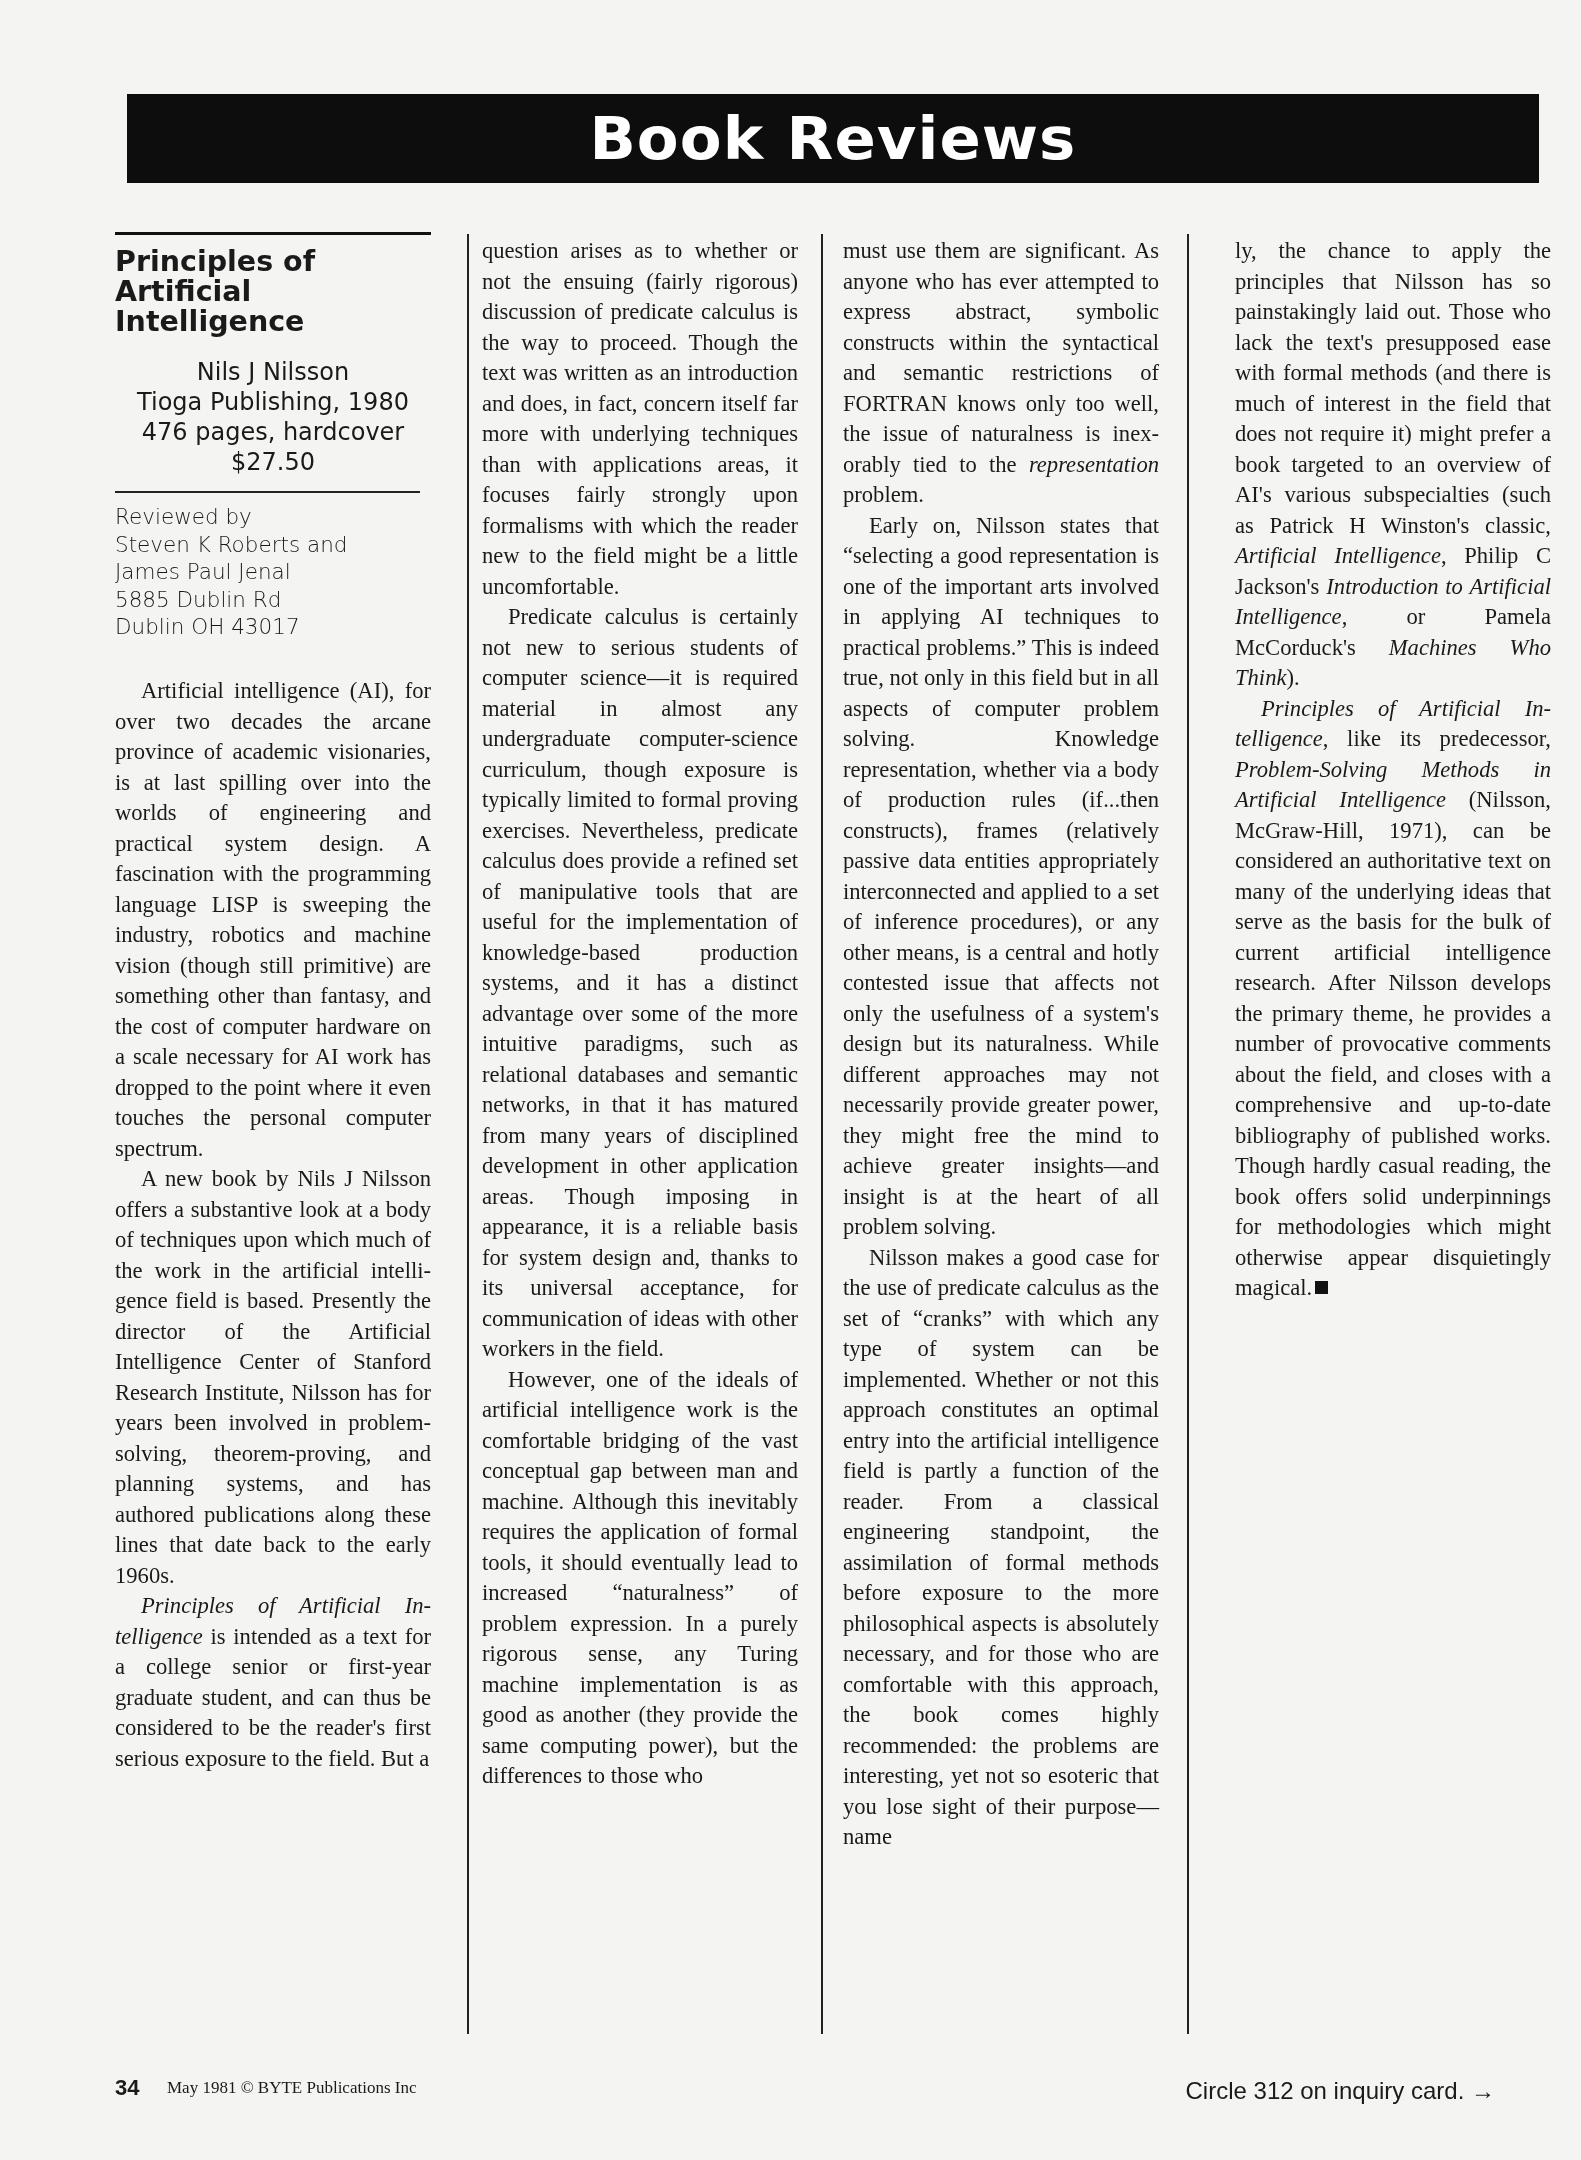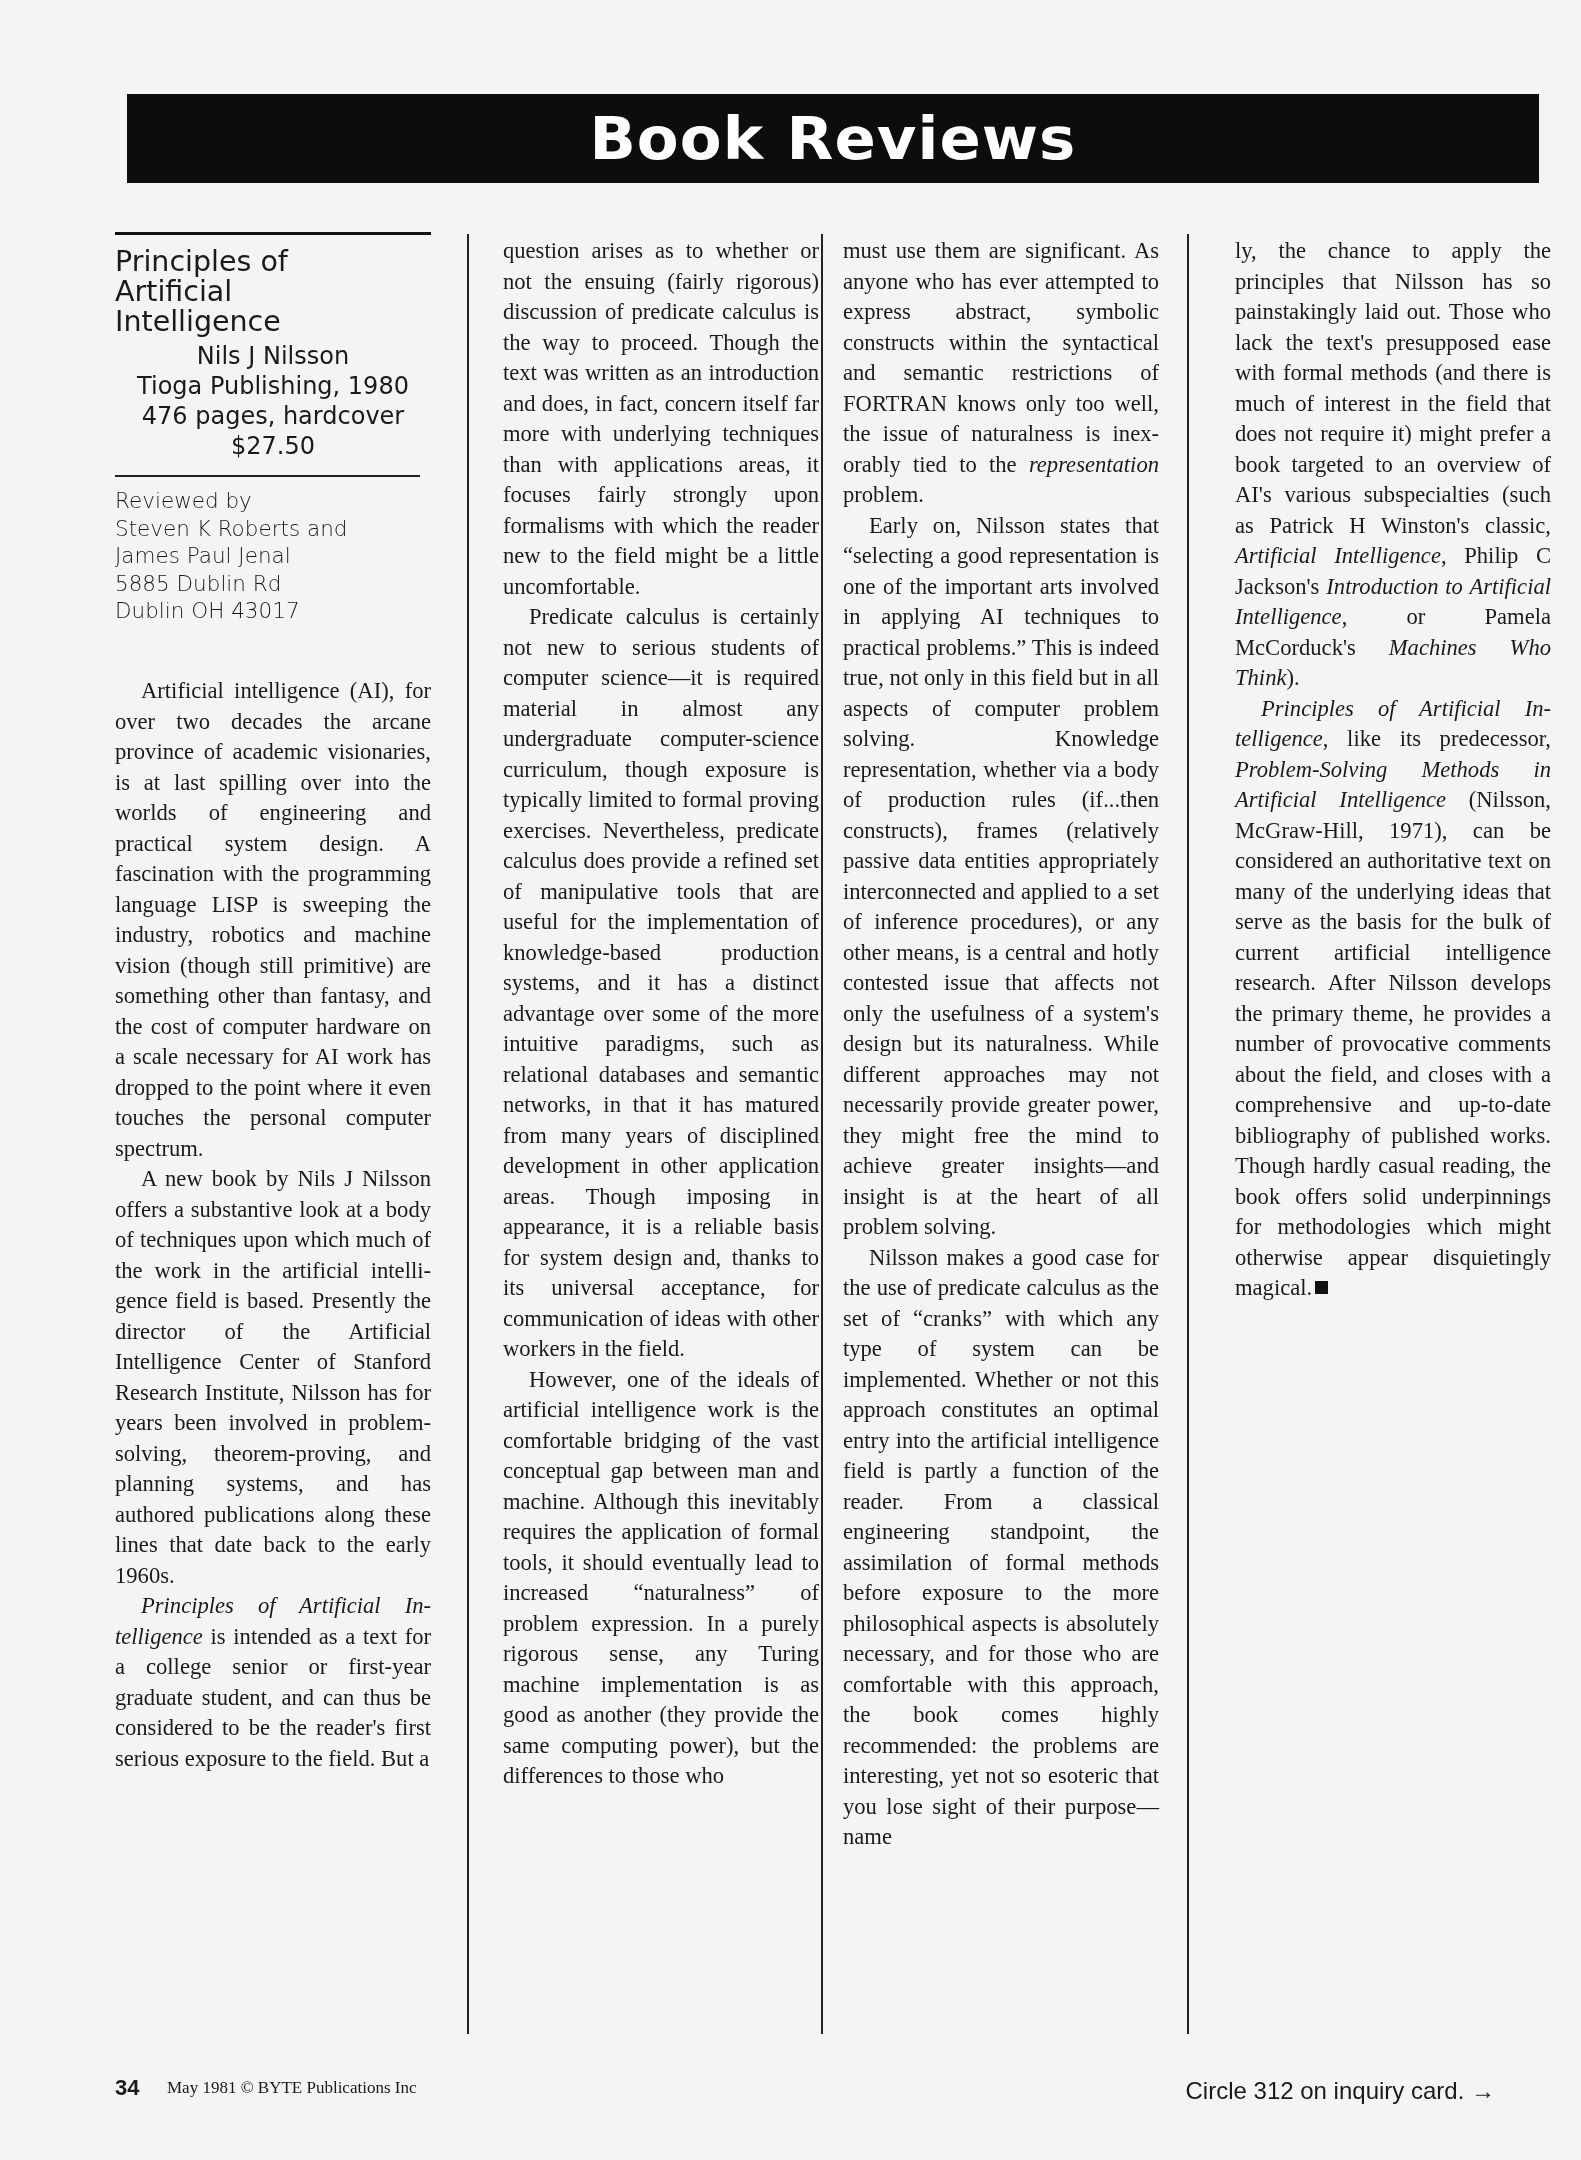--- a/index.html
+++ b/index.html
@@ -27,38 +27,38 @@
   .col {
     position: absolute; top: 232px;
     font-family: "Liberation Serif", "DejaVu Serif", serif;
     font-size: 22.6px;
     line-height: 30.5px;
     text-align: justify;
     hyphens: manual;
   }
   .col p { margin: 0; text-indent: 0; }
   .col p.indent { text-indent: 26px; }
-  #col2 { left: 503px; width: 316px; top: 236px; }
+  #col2 { left: 482px; width: 316px; top: 236px; }
   #col3 { left: 843px; width: 316px; top: 236px; }
   #col4 { left: 1211px; width: 316px; top: 236px; margin-left: 24px; }
   .rule-v {
     position: absolute; top: 234px; width: 2px; background: #222;
   }
   #rule1 { left: 467px; height: 1800px; }
   #rule2 { left: 821px; height: 1800px; }
   #rule3 { left: 1187px; height: 1800px; }
 
   .sidebar-head {
     position: absolute; left: 115px; top: 232px; width: 316px;
     font-family: "DejaVu Sans", sans-serif;
   }
   .sidebar-head .topline { height: 3px; background: #111; margin-bottom: 12px; }
   .book-title {
-    font-weight: normal; font-size: 28.5px; line-height: 30px;
-    letter-spacing: 0px; margin: 0 0 4px 0;
+    font-weight: bold; font-size: 28.5px; line-height: 30px;
+    letter-spacing: 0px; margin: 0 0 20px 0;
   }
   .book-meta { font-size: 24px; line-height: 30px; margin: 0; text-align: center; }
   .midline { height: 2px; background: #222; margin: 14px 0 10px 0; width: 305px; }
   .reviewer { font-size: 21.5px; line-height: 27.5px; margin: 0; font-weight: 300; }
 
   .body-col1 { position: absolute; left: 115px; top: 676px; width: 316px; }
 
   i { }
   .endmark { display: inline-block; width: 13px; height: 13px; background: #111; margin-left: 3px; vertical-align: 1px; }
 

